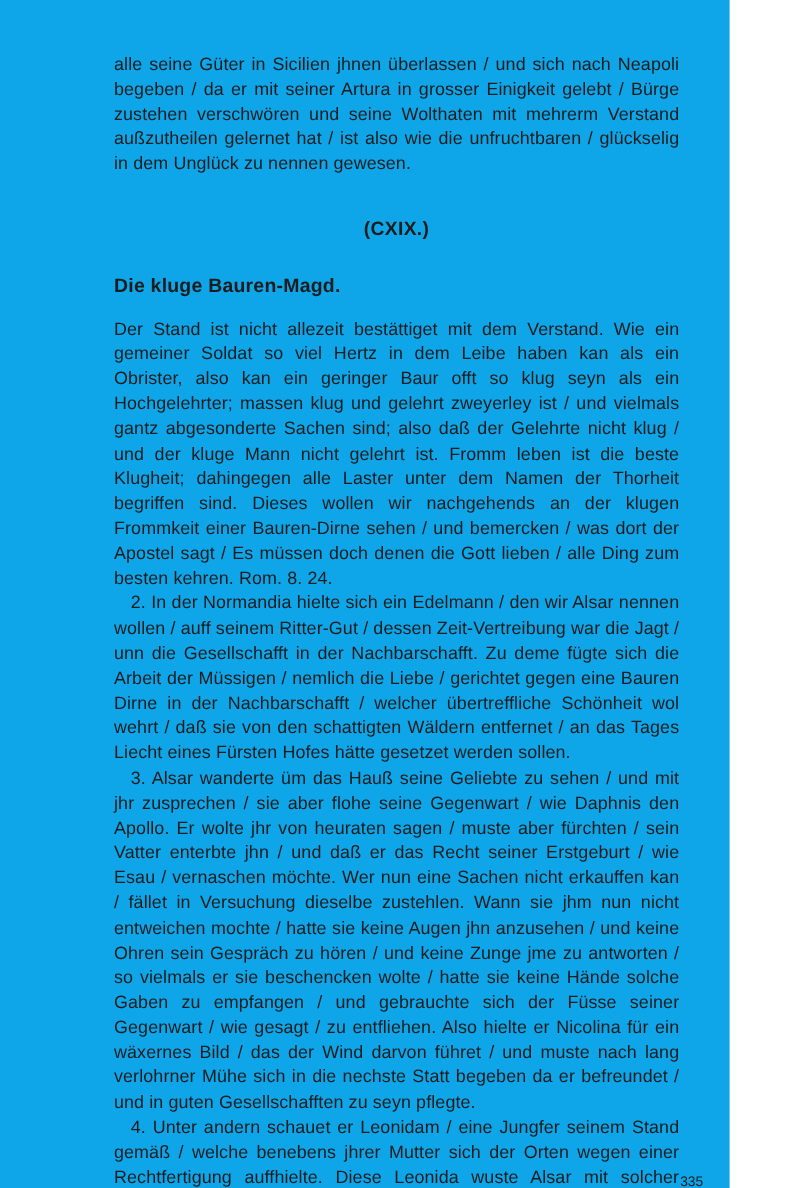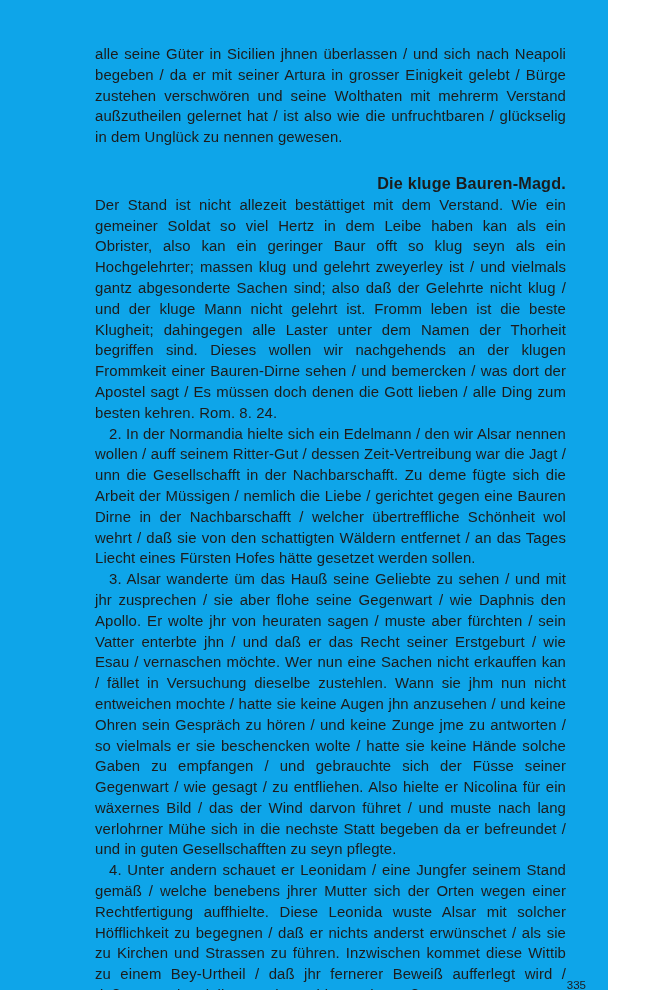--- a/index.html
+++ b/index.html
@@ -35,41 +35,42 @@
   .para.no-indent { text-indent: 0; }
   .para.indent   { text-indent: 14px; }
   .chapter-number {
     margin: 34px 0 0 0;
     text-align: center;
     font-weight: bold;
     font-size: 16px;
     letter-spacing: 0.3px;
   }
   .chapter-title {
-    margin: 25px 0 1px 0;
-    text-align: right;
+    margin: 25px 0 16px 0;
+    text-align: left;
     font-weight: bold;
     font-size: 16.2px;
     letter-spacing: 0.2px;
   }
   .page-number {
     position: absolute;
     right: 22px;
     top: 979px;
     font-size: 11.5px;
     color: #1c1c1c;
   }
 </style>
 </head>
 <body>
 
 <div class="page">
   <main class="text-block">
     <p class="para no-indent">alle seine Güter in Sicilien jhnen überlassen / und sich nach Neapoli begeben / da er mit seiner Artura in grosser Einigkeit gelebt / Bürge zustehen verschwören und seine Wolthaten mit mehrerm Verstand außzutheilen gelernet hat / ist also wie die unfruchtbaren / glückselig in dem Unglück zu nennen gewesen.</p>
 
+    <h2 class="chapter-number">(CXIX.)</h2>
 
     <h3 class="chapter-title">Die kluge Bauren-Magd.</h3>
 
     <p class="para no-indent">Der Stand ist nicht allezeit bestättiget mit dem Verstand. Wie ein gemeiner Soldat so viel Hertz in dem Leibe haben kan als ein Obrister, also kan ein geringer Baur offt so klug seyn als ein Hochgelehrter; massen klug und gelehrt zweyerley ist / und vielmals gantz abgesonderte Sachen sind; also daß der Gelehrte nicht klug / und der kluge Mann nicht gelehrt ist. Fromm leben ist die beste Klugheit; dahingegen alle Laster unter dem Namen der Thorheit begriffen sind. Dieses wollen wir nachgehends an der klugen Frommkeit einer Bauren-Dirne sehen / und bemercken / was dort der Apostel sagt / Es müssen doch denen die Gott lieben / alle Ding zum besten kehren. Rom. 8. 24.</p>
 
     <p class="para indent">2. In der Normandia hielte sich ein Edelmann / den wir Alsar nennen wollen / auff seinem Ritter-Gut / dessen Zeit-Vertreibung war die Jagt / unn die Gesellschafft in der Nachbarschafft. Zu deme fügte sich die Arbeit der Müssigen / nemlich die Liebe / gerichtet gegen eine Bauren Dirne in der Nachbarschafft / welcher übertreffliche Schönheit wol wehrt / daß sie von den schattigten Wäldern entfernet / an das Tages Liecht eines Fürsten Hofes hätte gesetzet werden sollen.</p>
 
     <p class="para indent">3. Alsar wanderte üm das Hauß seine Geliebte zu sehen / und mit jhr zusprechen / sie aber flohe seine Gegenwart / wie Daphnis den Apollo. Er wolte jhr von heuraten sagen / muste aber fürchten / sein Vatter enterbte jhn / und daß er das Recht seiner Erstgeburt / wie Esau / vernaschen möchte. Wer nun eine Sachen nicht erkauffen kan / fället in Versuchung dieselbe zustehlen. Wann sie jhm nun nicht entweichen mochte / hatte sie keine Augen jhn anzusehen / und keine Ohren sein Gespräch zu hören / und keine Zunge jme zu antworten / so vielmals er sie beschencken wolte / hatte sie keine Hände solche Gaben zu empfangen / und gebrauchte sich der Füsse seiner Gegenwart / wie gesagt / zu entfliehen. Also hielte er Nicolina für ein wäxernes Bild / das der Wind darvon führet / und muste nach lang verlohrner Mühe sich in die nechste Statt begeben da er befreundet / und in guten Gesellschafften zu seyn pflegte.</p>
 
     <p class="para indent">4. Unter andern schauet er Leonidam / eine Jungfer seinem Stand gemäß / welche benebens jhrer Mutter sich der Orten wegen einer Rechtfertigung auffhielte. Diese Leonida wuste Alsar mit solcher Höfflichkeit zu begegnen / daß er nichts anderst erwünschet / als sie zu Kirchen und Strassen zu führen. Inzwischen kommet diese Wittib zu einem Bey-Urtheil / daß jhr fernerer Beweiß aufferlegt wird / deßwegen sie mit jhrer Tochter wider nach Hauß</p>

